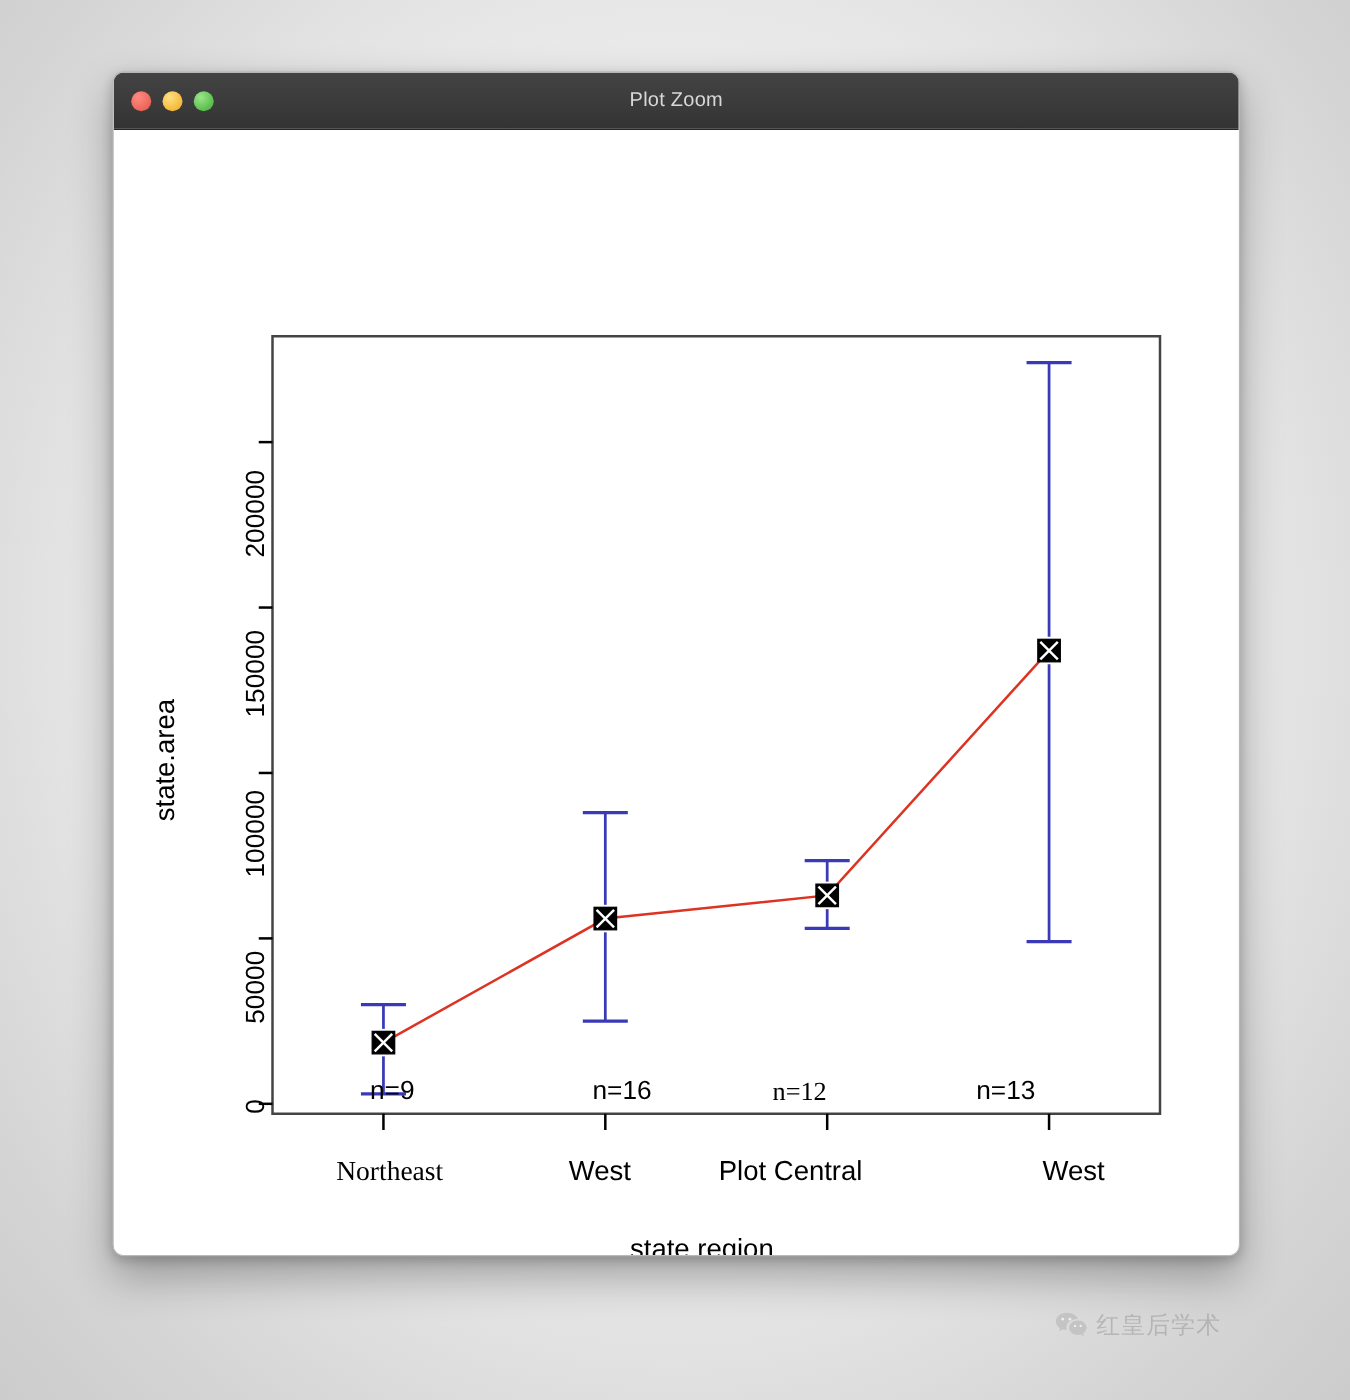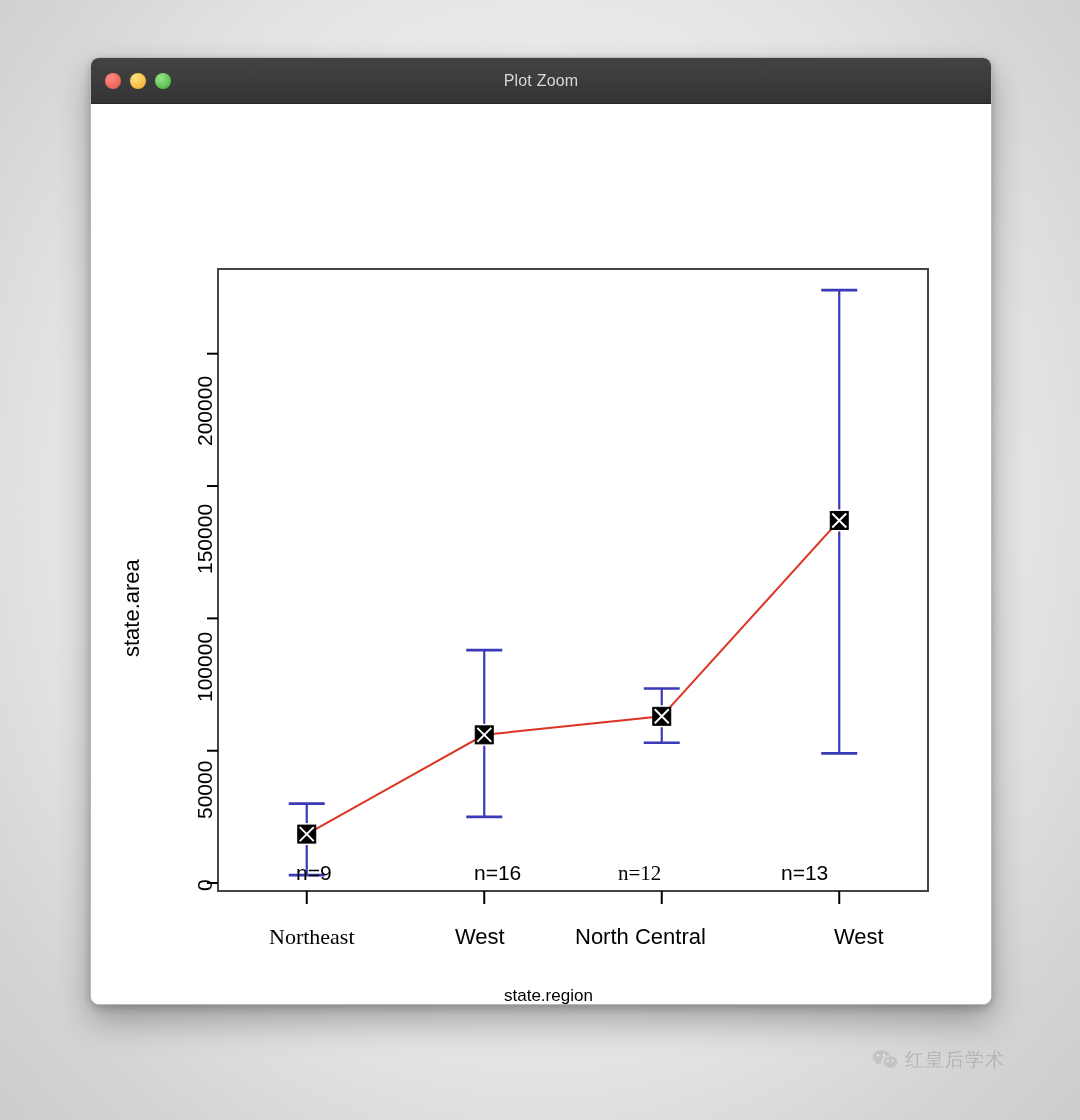--- a/index.html
+++ b/index.html
@@ -76,33 +76,33 @@
     color: #000000;
     white-space: nowrap;
   }
   .ytick-label {
     font-size: 21px;
     transform-origin: 0 0;
     transform: rotate(-90deg);
   }
   .xtick-label { font-size: 22px; }
   .n-label     { font-size: 21px; }
-  .axis-title-x { font-size: 17px; }
+  .axis-title-x { font-size: 22px; }
   .axis-title-y {
     font-size: 22px;
     transform-origin: 0 0;
     transform: rotate(-90deg);
   }
 
   svg#plot { position: absolute; left: 0; top: 0; }
 
   
   #watermark {
     position: absolute;
-    left: 872px;
+    left: 844px;
     top: 1047px;
     display: flex;
     align-items: center;
     gap: 7px;
     opacity: 0.55;
   }
   #watermark .wm-text {
     font-size: 19px;
     color: #9a9a9a;
     font-family: "DejaVu Sans", sans-serif;
@@ -189,21 +189,21 @@
 
     <div class="plot-text axis-title-y" style="left:28px; top:553px;">state.area</div>
 
     <div class="plot-text n-label" style="left:205px; top:757px;text-align:right;">n=9</div>
     <div class="plot-text n-label" style="left:383px; top:757px;">n=16</div>
     <div class="plot-text n-label" style="left:527px; top:757px;font-family:Liberation Serif, serif;">n=12</div>
     <div class="plot-text n-label" style="left:690px; top:757px;">n=13</div>
 
     <div class="plot-text xtick-label" style="left:178px; top:820px;font-family:Liberation Serif, serif;">Northeast</div>
     <div class="plot-text xtick-label" style="left:364px; top:820px;">West</div>
-    <div class="plot-text xtick-label" style="left:484px; top:820px;">North Central</div>
+    <div class="plot-text xtick-label" style="left:484px; top:820px;">Plot Central</div>
     <div class="plot-text xtick-label" style="left:698px; top:820px;margin-left:45px;">West</div>
 
     <div class="plot-text axis-title-x" style="left:413px; top:882px;">state.region</div>
   </div>
 </div>
 
 <div id="watermark">
   <span>
     <svg width="26" height="22" viewBox="0 0 26 22" xmlns="http://www.w3.org/2000/svg">
       <path d="M9.2 1.2C4.4 1.2 0.7 4.3 0.7 8.1c0 2.2 1.3 4.1 3.3 5.4l-0.8 2.5 2.9-1.5c0.9 0.2 1.8 0.4 2.8 0.4h0.5c-0.2-0.6-0.3-1.2-0.3-1.8 0-3.8 3.7-6.9 8.4-6.9 0.3 0 0.6 0 0.9 0.1C17.6 3.4 13.8 1.2 9.2 1.2z" fill="#b3b3b3"></path>

